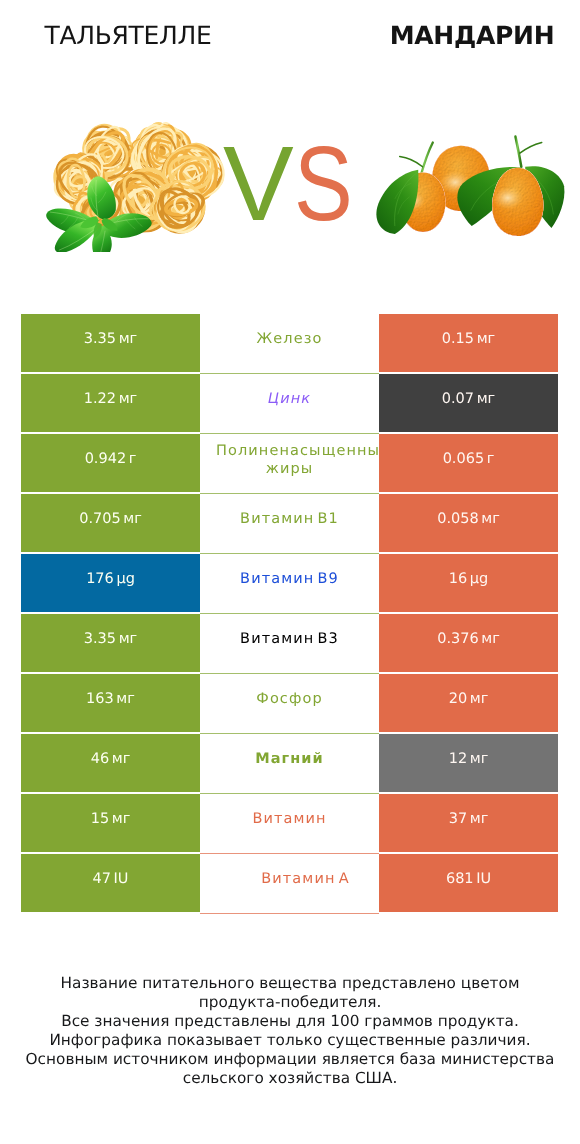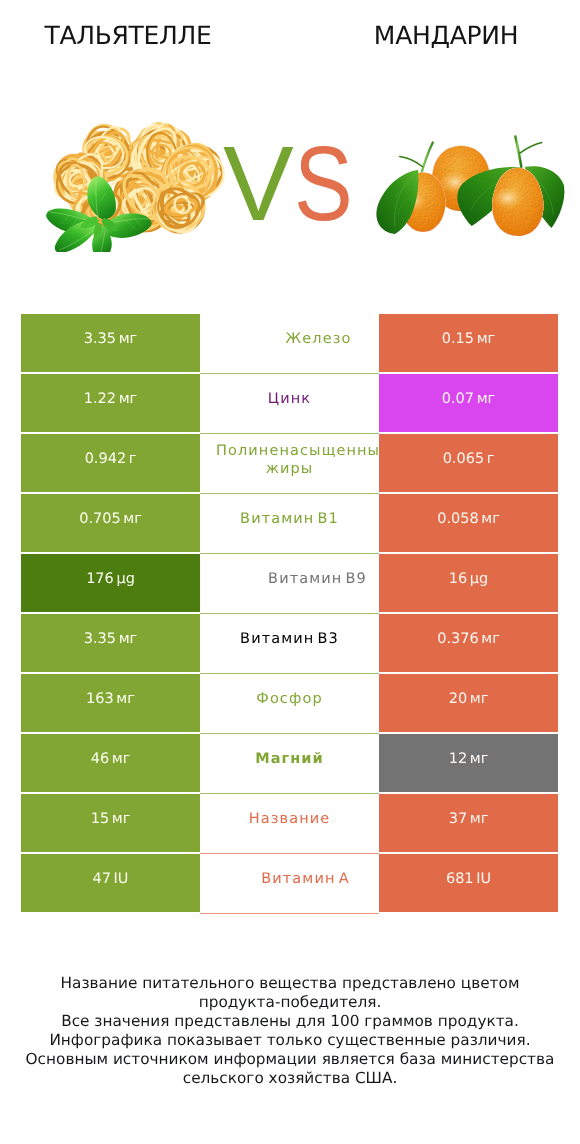--- a/index.html
+++ b/index.html
@@ -8,21 +8,21 @@
   body { font-family:"Liberation Sans", sans-serif; color:#222;
          -webkit-font-smoothing:antialiased; text-rendering:geometricPrecision; }
   .page { position:relative; width:580px; height:1144px; overflow:hidden; background:#fff;
           opacity:0.999; }
 
   
   .title { position:absolute; top:23px; font-size:25px; line-height:25px;
            font-family:"DejaVu Sans", sans-serif; letter-spacing:-0.3px;
            color:#141414; white-space:nowrap; text-align:center; font-weight:400; }
   .title-left  { left:28px;  width:200px; }
-  .title-right { left:346px; width:200px; }
+  .title-right { left:372px; width:200px;font-weight:bold; }
 
   
   .hero-left  { position:absolute; left:40px;  top:118px; width:196px; height:134px; }
   .hero-right { position:absolute; left:354px; top:125px; width:214px; height:140px; }
   .hero-left svg, .hero-right svg { display:block; }
 
   
   .vs { position:absolute; left:223px; top:140px; height:90px;
         font-size:106px; line-height:88px; font-weight:400; letter-spacing:0;
         white-space:nowrap; }
@@ -692,54 +692,54 @@
         </g>
         <ellipse cx="158" cy="74" rx="16" ry="12" fill="url(#hl)"></ellipse>
       </svg>
     </div>
 
   <div class="vs"><span class="v">V</span><span class="s">S</span></div>
 
   <div class="table" id="tbl">
       <div class="row">
         <div class="cell cell-left" style="background: rgb(130, 166, 51);">3.35 мг</div>
-        <div class="cell cell-mid" style="color: rgb(130, 166, 51); margin-left: 29px;">
+        <div class="cell cell-mid" style="color: rgb(130, 166, 51);">
           <span class="txt">Железо</span>
         </div>
         <div class="cell cell-right" style="background: rgb(225, 107, 73);">0.15 мг</div>
         <div class="sep" style="background: rgb(130, 166, 51);"></div>
       </div>
       <div class="row">
         <div class="cell cell-left" style="background: rgb(130, 166, 51);">1.22 мг</div>
-        <div class="cell cell-mid" style="color: #701a75;">
+        <div class="cell cell-mid" style="color: #8b5cf6; font-style: italic;">
           <span class="txt">Цинк</span>
         </div>
-        <div class="cell cell-right" style="background: #d946ef;">0.07 мг</div>
+        <div class="cell cell-right" style="background: #404040;">0.07 мг</div>
         <div class="sep" style="background: rgb(130, 166, 51);"></div>
       </div>
       <div class="row">
         <div class="cell cell-left" style="background: rgb(130, 166, 51);">0.942 г</div>
         <div class="cell cell-mid two" style="color: rgb(130, 166, 51);">
           <span class="txt clip">Полиненасыщенные</span>
           <span class="txt">жиры</span>
         </div>
         <div class="cell cell-right" style="background: rgb(225, 107, 73);">0.065 г</div>
         <div class="sep" style="background: rgb(130, 166, 51);"></div>
       </div>
       <div class="row">
         <div class="cell cell-left" style="background: rgb(130, 166, 51);">0.705 мг</div>
         <div class="cell cell-mid" style="color: rgb(130, 166, 51);">
           <span class="txt">Витамин B1</span>
         </div>
         <div class="cell cell-right" style="background: rgb(225, 107, 73);">0.058 мг</div>
         <div class="sep" style="background: rgb(130, 166, 51);"></div>
       </div>
       <div class="row">
-        <div class="cell cell-left" style="background: #4d7c0f;">176 µg</div>
-        <div class="cell cell-mid" style="color: #737373; margin-left: 28px;">
+        <div class="cell cell-left" style="background: #0369a1;">176 µg</div>
+        <div class="cell cell-mid" style="color: #1d4ed8;">
           <span class="txt">Витамин B9</span>
         </div>
         <div class="cell cell-right" style="background: rgb(225, 107, 73);">16 µg</div>
         <div class="sep" style="background: rgb(130, 166, 51);"></div>
       </div>
       <div class="row">
         <div class="cell cell-left" style="background: rgb(130, 166, 51);">3.35 мг</div>
         <div class="cell cell-mid" style="color: #000000;">
           <span class="txt">Витамин B3</span>
         </div>
@@ -758,21 +758,21 @@
         <div class="cell cell-left" style="background: rgb(130, 166, 51);">46 мг</div>
         <div class="cell cell-mid" style="color: rgb(130, 166, 51); font-weight: bold;">
           <span class="txt">Магний</span>
         </div>
         <div class="cell cell-right" style="background: #737373;">12 мг</div>
         <div class="sep" style="background: rgb(130, 166, 51);"></div>
       </div>
       <div class="row">
         <div class="cell cell-left" style="background: rgb(130, 166, 51);">15 мг</div>
         <div class="cell cell-mid" style="color: rgb(225, 107, 73);">
-          <span class="txt">Название</span>
+          <span class="txt">Витамин</span>
         </div>
         <div class="cell cell-right" style="background: rgb(225, 107, 73);">37 мг</div>
         <div class="sep" style="background: rgb(225, 107, 73);"></div>
       </div>
       <div class="row">
         <div class="cell cell-left" style="background: rgb(130, 166, 51);">47 IU</div>
         <div class="cell cell-mid" style="color: rgb(225, 107, 73); padding-left: 32px;">
           <span class="txt">Витамин A</span>
         </div>
         <div class="cell cell-right" style="background: rgb(225, 107, 73);">681 IU</div>

